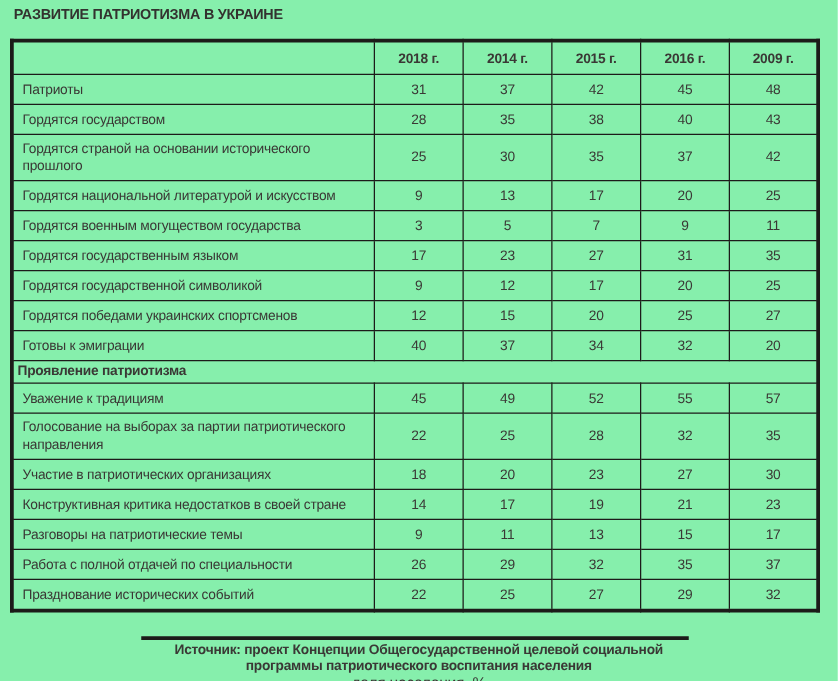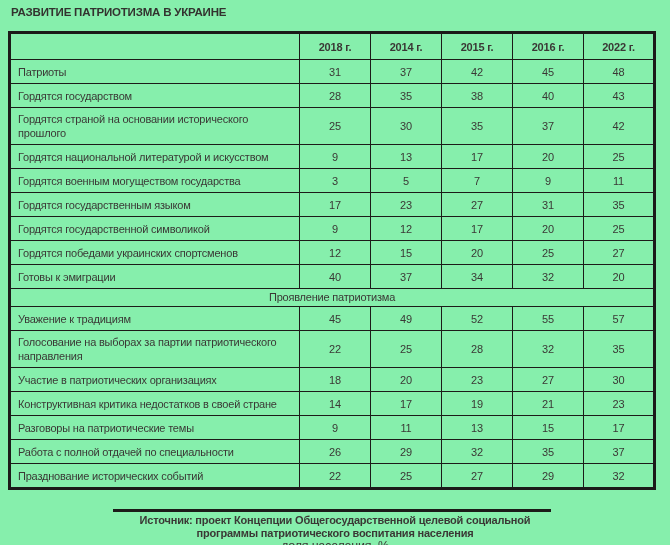--- a/index.html
+++ b/index.html
@@ -52,22 +52,22 @@
     padding: 4px 4px 4px 7px;
     line-height: 14px;
     height: 15px;
   }
   table.data-table td.value {
     text-align: center;
     padding: 4px 2px;
     line-height: 14px;
   }
   table.data-table tr.section-row td {
-    text-align: center;
-    font-weight: normal;
+    text-align: left;
+    font-weight: bold;
     padding: 2px 3px;
     line-height: 13px;
   }
   .caption {
     position: absolute;
     top: 491px;
     left: 0;
     width: 670px;
     text-align: center;
     font-size: 12.5px;
@@ -112,21 +112,21 @@
       <col style="width:71px">
       <col style="width:71px">
     </colgroup>
     <thead>
       <tr>
         <th></th>
         <th>2018 г.</th>
         <th>2014 г.</th>
         <th>2015 г.</th>
         <th>2016 г.</th>
-        <th>2022 г.</th>
+        <th>2009 г.</th>
       </tr>
     </thead>
     <tbody>
         <tr>
           <td class="label">Патриоты</td>
           <td class="value">31</td>
           <td class="value">37</td>
           <td class="value">42</td>
           <td class="value">45</td>
           <td class="value">48</td>

